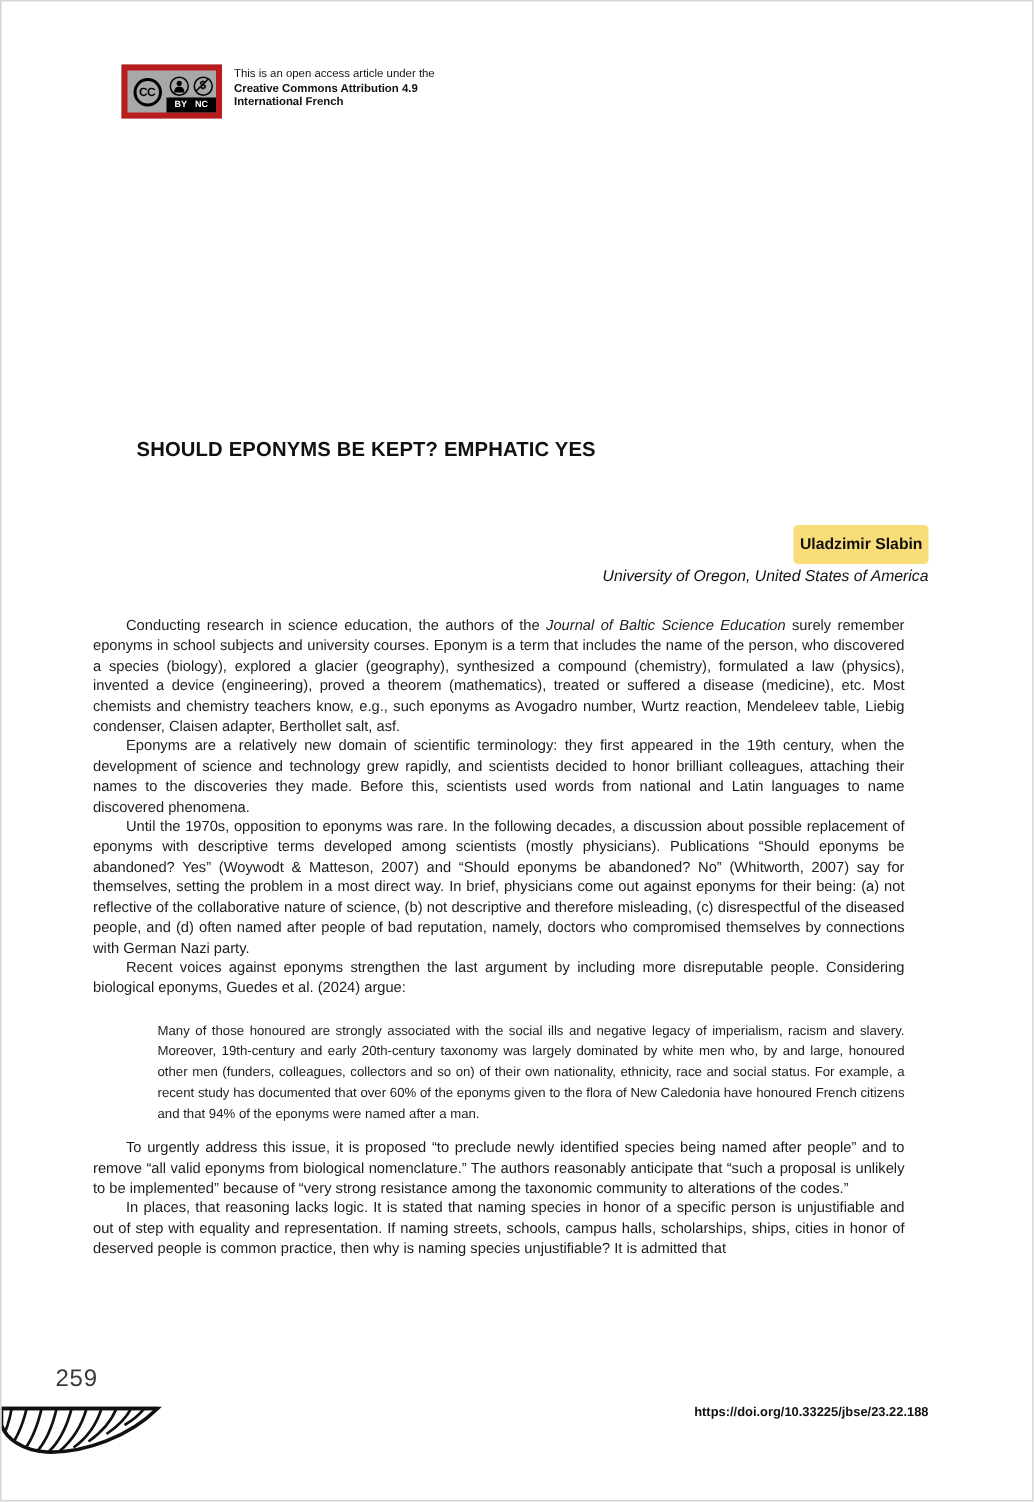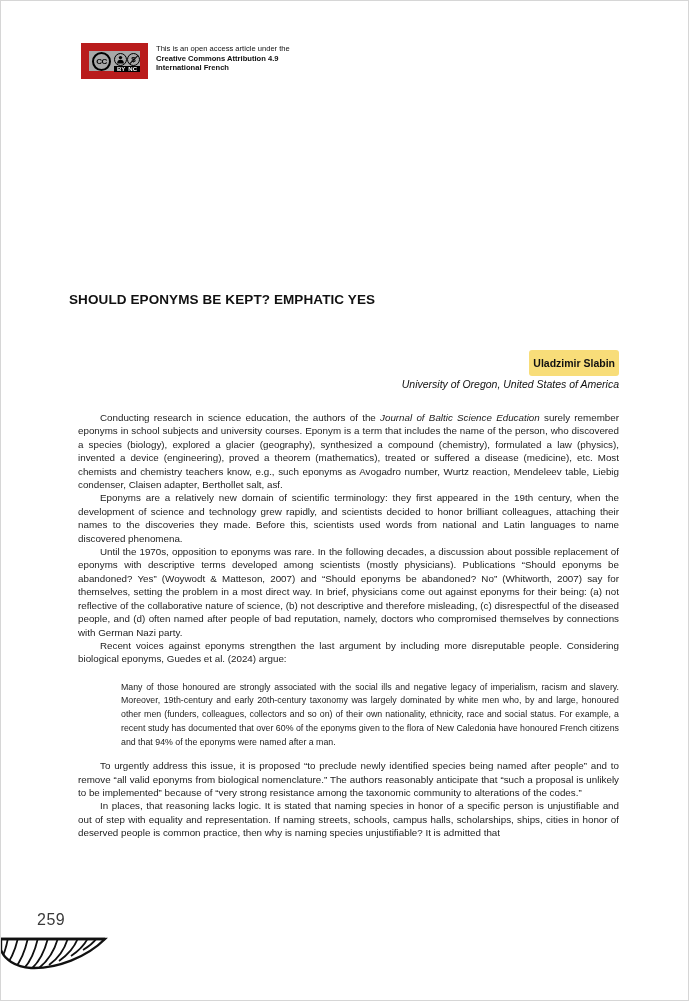--- a/index.html
+++ b/index.html
@@ -13,21 +13,21 @@
     color: #1c1c1c;
     overflow: hidden;
     border: 1px solid #d6d6d6;
   }
 
   
   .license-block { position: absolute; top: 42px; left: 80px; display: flex; gap: 8px; }
   .cc-badge {
     width: 67px; height: 36px;
     background: #a8a8a8;
-    border: 8px solid #b91c1c;
+    border: 4px solid #b91c1c;
     display: flex; align-items: stretch;
   }
   .cc-badge-left { width: 26px; display: flex; align-items: center; justify-content: center; }
   .cc-circle {
     width: 19px; height: 19px; border: 2px solid #000; border-radius: 50%;
     display: flex; align-items: center; justify-content: center;
     font-weight: bold; font-size: 8px; letter-spacing: -0.5px; color: #000;
     background: #a8a8a8;
   }
   .cc-badge-right { flex: 1; display: flex; flex-direction: column; }
@@ -45,36 +45,36 @@
   .cc-labels-row {
     height: 10px; background: #000; color: #fff;
     display: flex; align-items: center; justify-content: space-evenly;
     font-size: 6px; font-weight: bold; line-height: 1;
   }
   .license-text { font-size: 7.6px; line-height: 9.6px; color: #111; padding-top: 1px; }
   .license-text .lt-bold { font-weight: bold; display: block; }
 
   
   .article-title {
-    position: absolute; top: 291px; left: 68px; width: 541px;
+    position: absolute; top: 291px; left: 90px; width: 541px;
     font-size: 13.5px; font-weight: bold; color: #111;
     letter-spacing: 0.1px;
   }
   .author-block { position: absolute; top: 349px; left: 77px; width: 541px; text-align: right; }
   .author-name-wrap { margin-bottom: 2px; }
   .author-name {
     display: inline-block;
     font-size: 10.5px; font-weight: bold; color: #111;
     background: #f8dd79; border-radius: 3px; padding: 7px 4px;
   }
   .author-affiliation { font-size: 10.5px; font-style: italic; color: #111; }
 
   
   .body-text {
-    position: absolute; top: 410px; left: 77px; width: 541px;
+    position: absolute; top: 410px; left: 61px; width: 541px;
     font-size: 9.8px; line-height: 13.4px; text-align: justify; color: #1c1c1c;
   }
   .body-text p { text-indent: 22px; margin: 0; }
   .journal-italic { font-style: italic; }
   .block-quote {
     margin: 15px 0 10px 43px;
     font-size: 8.8px; line-height: 13.7px; text-align: justify; color: #1c1c1c;
   }
 
   
@@ -163,14 +163,15 @@
         <path d="M57,5 C54,16 48,27 38,35"></path>
         <path d="M67,5 C64,15 58,25 48,32"></path>
         <path d="M77,5 C74,13 68,21 58,28"></path>
         <path d="M87,5 C84,11 79,17 70,23"></path>
         <path d="M96,5 C93,9 89,13 82,17"></path>
       </g>
       <path d="M0,6 L104,6" stroke="#111" stroke-width="2.4" fill="none"></path>
     </svg>
   </div>
 
+  <a class="doi" href="#">https://doi.org/10.33225/jbse/23.22.188</a>
 
 </div>
 
 </body></html>

